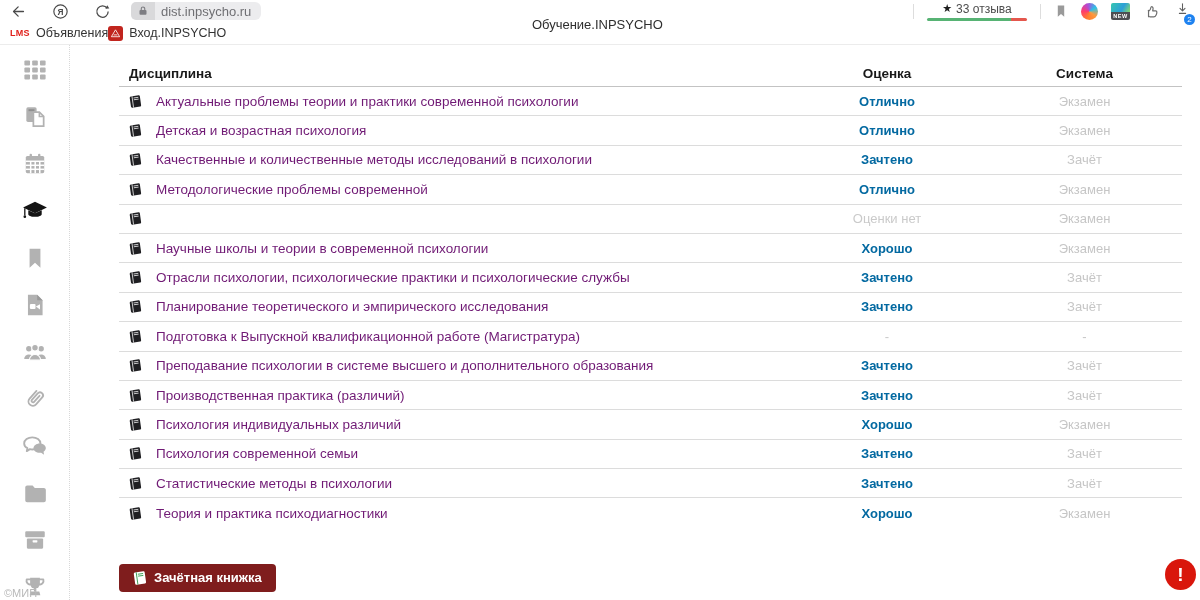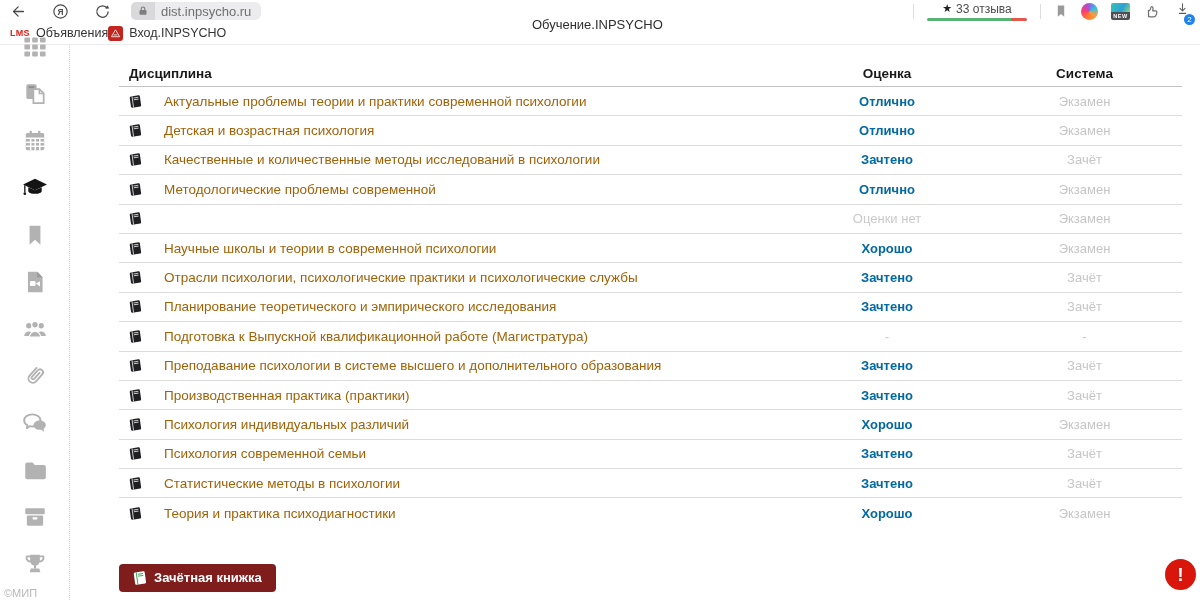--- a/index.html
+++ b/index.html
@@ -38,37 +38,37 @@
 
   
   .bmbar { height:23px; display:flex; align-items:center; padding:0 10px; border-bottom:1px solid #ececec; }
   .bm-item { display:flex; align-items:center; gap:6px; font-size:12.5px; color:#333; cursor:pointer; }
   .lms-logo { color:#e0201b; font-weight:bold; font-size:9px; letter-spacing:.3px; }
   .mip-logo { width:15px; height:15px; background:#c1251e; border-radius:3px; display:flex; align-items:center; justify-content:center; }
 
   
   .content { position:relative; display:flex; height:555px; }
   .sidebar { position:relative; width:70px; border-right:1px dotted #d8d8d8;
-    display:flex; flex-direction:column; align-items:center; gap:21px; padding-top:12px;justify-content:center; }
+    display:flex; flex-direction:column; align-items:center; gap:21px; padding-top:12px; }
   .side-item { width:26px; height:26px; cursor:pointer; display:flex; align-items:center; justify-content:center; }
   .side-item svg { width:26px; height:26px; fill:#b2b2b2; }
   .side-item svg .st { fill:none; stroke:#b2b2b2; stroke-width:1.7; stroke-linecap:round; stroke-linejoin:round; }
   .side-item.active svg { fill:#141414; }
   .side-footer { position:absolute; left:4px; bottom:1px; font-size:11px; color:#b9b9b9; }
 
   
   .main { margin-left:49px; width:1063px; }
   .grades-table { margin-top:16px; }
   .thead, .trow { display:grid; grid-template-columns:1fr 200px 195px; align-items:center; }
   .thead { height:26px; font-size:13.5px; font-weight:bold; color:#191919; border-bottom:1px solid #c3c3c3; }
   .th-disc { padding-left:10px; }
   .th-center { text-align:center; }
   .trow { height:29.4px; border-bottom:1px solid #dcdcdc; cursor:pointer; }
   .trow:last-child { border-bottom:none; }
-  .cell-disc { display:flex; align-items:center; gap:22px; padding-left:10px; font-size:13.5px; color:#a16207; }
+  .cell-disc { display:flex; align-items:center; gap:14px; padding-left:10px; font-size:13.5px; color:#701a75; }
   .book { display:flex; }
   .grade { text-align:center; font-size:13px; font-weight:bold; color:#0369a1; }
   .grade.muted { color:#cacaca; font-weight:normal; }
   .system { text-align:center; font-size:13px; color:#c6c6c6; }
 
   .gradebook-btn { margin-top:36px; display:inline-flex; align-items:center; gap:7px;
     background:#7f1d1d; color:#fff; border:none; border-radius:4px; height:28px; padding:0 14px;
     font-size:13px; font-weight:bold; font-family:inherit; cursor:pointer; }
   .alert-circle { position:absolute; right:4px; bottom:10px; width:31px; height:31px; border-radius:50%;
     background:#d9160c; color:#fff; display:flex; align-items:center; justify-content:center;
@@ -456,21 +456,21 @@
     <div class="cell-disc">
       <span class="book">
         <svg width="13" height="13" viewBox="0 0 16 16">
                   <g transform="rotate(-8 8 8)">
                     <path d="M3.2,1 h9.6 a1.4,1.4 0 0 1 1.4,1.4 v11.2 a1.4,1.4 0 0 1 -1.4,1.4 H3.2 A1.6,1.6 0 0 1 1.6,13.4 V2.6 A1.6,1.6 0 0 1 3.2,1 z" fill="#1f1f22"></path>
                     <path d="M4.6,1 v14" stroke="#fff" stroke-width="0.9"></path>
                     <path d="M6.2,3.4 h6 M6.2,5.6 h6" stroke="#fff" stroke-width="0.9"></path>
                   </g>
                 </svg>
       </span>
-      <span class="disc-text">Производственная практика (практики)</span>
+      <span class="disc-text">Производственная практика (различий)</span>
     </div>
     <div class="grade">Зачтено</div>
     <div class="system">Зачёт</div>
   </div>
 
   <div class="trow">
     <div class="cell-disc">
       <span class="book">
         <svg width="13" height="13" viewBox="0 0 16 16">
                   <g transform="rotate(-8 8 8)">

